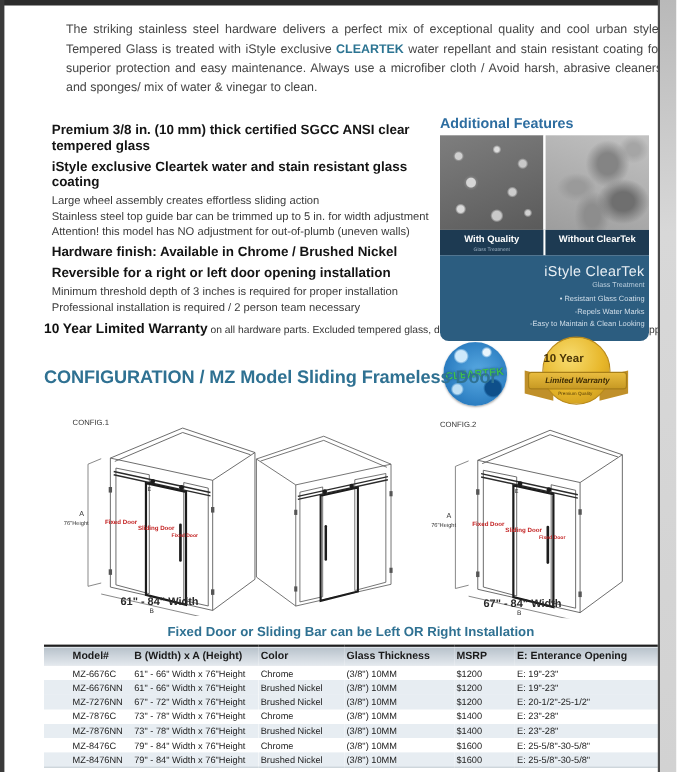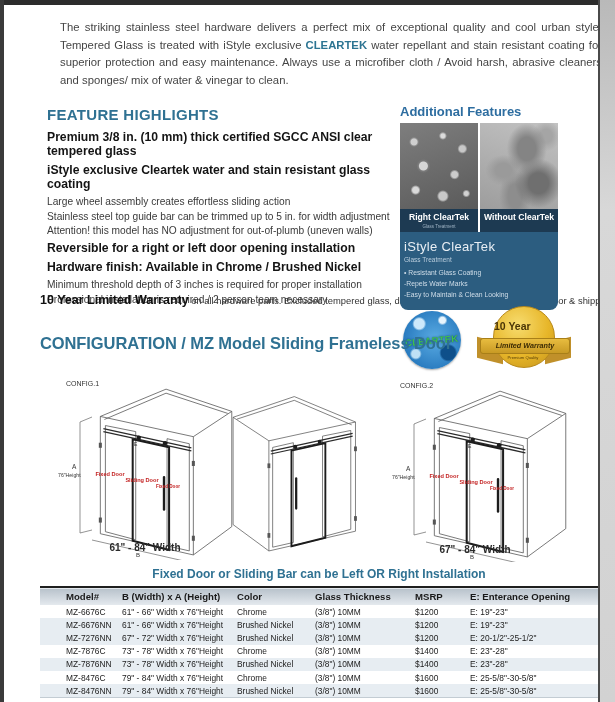--- a/index.html
+++ b/index.html
@@ -19,21 +19,21 @@
   .features{position:absolute;left:47px;top:106px;width:352px;}
   .features-title{margin:0 0 7px 0;font-size:15px;font-weight:bold;color:#2f7192;letter-spacing:.3px;}
   .feat{color:#222;}
   .feat.bold{font-size:12.2px;font-weight:bold;color:#141414;margin:5px 0;}
   .feat.regular{font-size:10.2px;color:#3a3a3a;margin:3.5px 0;}
   
   .warranty{position:absolute;left:40px;top:290px;width:558px;white-space:nowrap;}
   .w-title{font-weight:bold;font-size:12.5px;color:#111;}
   .w-text{font-size:9.4px;color:#333;}
   
-  .addfeat{position:absolute;left:400px;top:104px;width:158px;}
+  .addfeat{position:absolute;left:400px;top:104px;width:190px;}
   .af-title{font-size:13px;font-weight:bold;color:#2d6da0;margin:0 0 4px 0;}
   .af-images{display:flex;height:86px;}
   .af-img{flex:1;}
   .af-img.with{
     background-image:
       radial-gradient(circle at 18% 22%, #cfcfcf 0 3px, #8f8f8f 4px, transparent 5px),
       radial-gradient(circle at 55% 15%, #dcdcdc 0 2px, transparent 4px),
       radial-gradient(circle at 80% 30%, #c8c8c8 0 3px, transparent 5px),
       radial-gradient(circle at 30% 50%, #d6d6d6 0 4px, #7d7d7d 5px, transparent 7px),
       radial-gradient(circle at 70% 60%, #cccccc 0 3px, transparent 5px),
@@ -48,21 +48,21 @@
       radial-gradient(ellipse at 30% 55%, #9a9a9a 0 8px, transparent 18px),
       radial-gradient(ellipse at 75% 70%, #6f6f6f 0 10px, transparent 24px),
       radial-gradient(ellipse at 45% 85%, #8d8d8d 0 7px, transparent 16px),
       radial-gradient(ellipse at 85% 15%, #a5a5a5 0 6px, transparent 14px),
       linear-gradient(200deg,#c2c2c2,#9d9d9d);}
   .af-bands{display:flex;height:23px;}
   .af-band{flex:1;background:#1d3a52;color:#fff;text-align:center;line-height:10px;padding-top:3px;}
   .af-band.left{border-right:2px solid #fff;}
   .af-band-label{font-size:8.6px;font-weight:bold;display:block;}
   .af-band-sub{font-size:4.5px;color:#9fb3c4;display:block;}
-  .af-panel{background:#2c5d80;border-radius:0 0 8px 8px;padding:7px 4px 9px 4px;text-align:left;}
+  .af-panel{background:#2c5d80;border-radius:0 0 8px 8px;padding:7px 4px 9px 4px;text-align:right;}
   .afp-title{font-size:13px;color:#e9eff4;letter-spacing:.3px;}
   .afp-sub{font-size:6.5px;color:#b9cddc;margin:2px 0 5px 0;}
   .afp-b{font-size:6.8px;color:#cfdde8;line-height:1.6;}
   
   .badge-ct{position:absolute;left:403px;top:311px;width:58px;height:58px;border-radius:50%;
     background:
       radial-gradient(circle at 28% 22%, #cde9fb 0 5px, transparent 7px),
       radial-gradient(circle at 68% 16%, #e8f5fd 0 3px, transparent 5px),
       radial-gradient(circle at 78% 72%, #0e4f8a 0 7px, transparent 9px),
       radial-gradient(circle at 22% 74%, #bfe0f5 0 4px, transparent 6px),
@@ -104,47 +104,46 @@
 </style>
 </head>
 <body>
 
 <div class="edge-top"></div>
 <div class="edge-left"></div>
 
 <p class="intro"><span>The striking stainless steel hardware delivers a perfect mix of exceptional quality and cool urban style. Tempered Glass is treated with iStyle exclusive </span><span class="brand">CLEARTEK</span><span> water repellant and stain resistant coating for superior protection and easy maintenance. Always use a microfiber cloth / Avoid harsh, abrasive cleaners and sponges/ mix of water &amp; vinegar to clean.</span></p>
 
 <div class="features">
-  <h2 class="features-title">FEATURE  HIGHLIGHTS</h2>
   <div>
       <div class="feat bold">Premium 3/8 in. (10 mm) thick certified SGCC ANSI clear tempered glass</div>
       <div class="feat bold">iStyle exclusive Cleartek water and stain resistant glass coating</div>
       <div class="feat regular">Large wheel assembly creates effortless sliding action</div>
       <div class="feat regular">Stainless steel top guide bar can be trimmed up to 5 in. for width adjustment</div>
       <div class="feat regular">Attention! this model has NO adjustment for out-of-plumb (uneven walls)</div>
+      <div class="feat bold">Hardware finish: Available in Chrome / Brushed Nickel</div>
       <div class="feat bold">Reversible for a right or left door opening installation</div>
-      <div class="feat bold">Hardware finish: Available in Chrome / Brushed Nickel</div>
       <div class="feat regular">Minimum threshold depth of 3 inches is required for proper installation</div>
       <div class="feat regular">Professional installation is required /  2 person team necessary</div>
     </div>
 </div>
 
 <div class="warranty">
   <span class="w-title">10 Year Limited Warranty</span><span class="w-text"> on all hardware parts. Excluded tempered glass, damage incurred during installation, labor &amp; shipping fee.</span>
 </div>
 
 <div class="addfeat">
   <h3 class="af-title">Additional Features</h3>
   <div class="af-images">
     <div class="af-img with"></div>
     <div class="af-img without"></div>
   </div>
   <div class="af-bands">
     <div class="af-band left">
-      <span class="af-band-label">Right ClearTek</span>
+      <span class="af-band-label">With Quality</span>
       <span class="af-band-sub">Glass Treatment</span>
     </div>
     <div class="af-band">
       <span class="af-band-label">Without ClearTek</span>
     </div>
   </div>
   <div class="af-panel">
     <div class="afp-title">iStyle ClearTek</div>
     <div class="afp-sub">Glass Treatment</div>
     <div class="afp-b">

